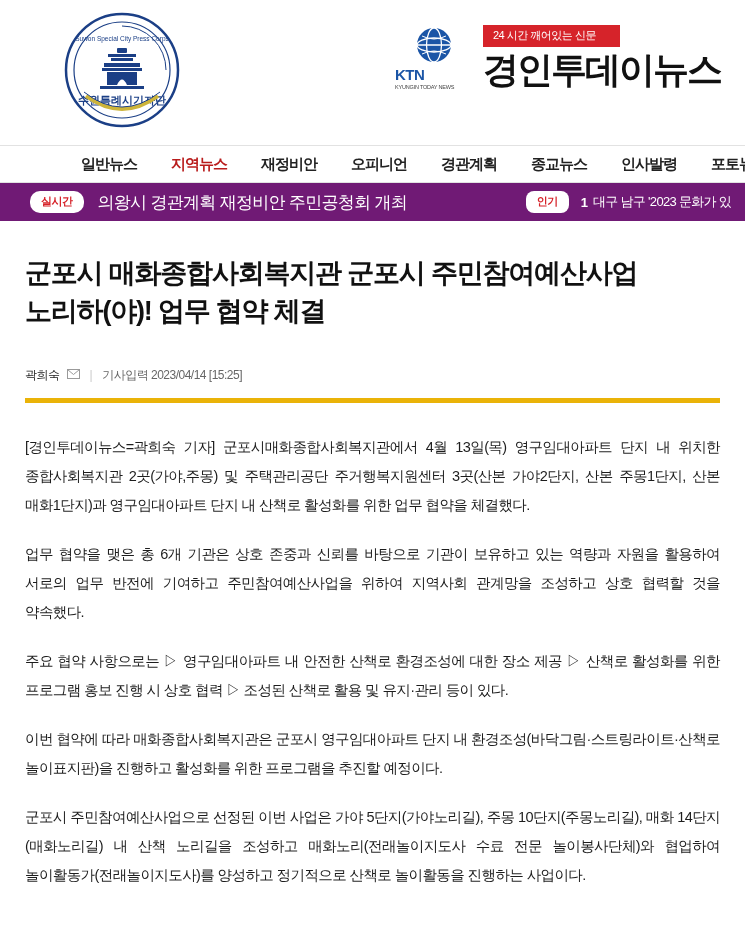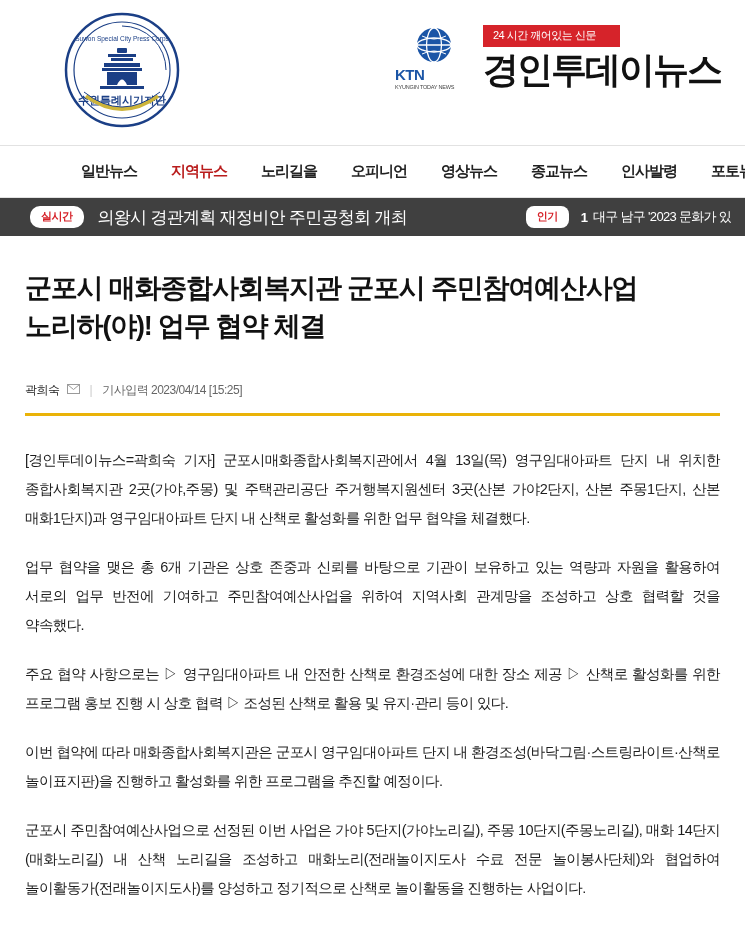--- a/index.html
+++ b/index.html
@@ -76,21 +76,21 @@
     color: #111;
     letter-spacing: -2px;
     line-height: 1;
     white-space: nowrap;
   }
 
   
   .nav-wrap {
     border-top: 1px solid #e2e2e2;
     border-bottom: 1px solid #e2e2e2;
-    height: 53px;
+    height: 38px;
     display: flex;
     align-items: center;
     padding-left: 30px;
   }
   .hamburger {
     width: 26px;
     margin-right: 34px;
     cursor: pointer;
   }
   .hamburger span {
@@ -111,21 +111,21 @@
     color: #222;
     letter-spacing: -1px;
     padding: 0 17px;
     white-space: nowrap;
     cursor: pointer;
   }
   .nav-item.active { color: #b91c1c; }
 
   
   .breaking {
-    background: #404040;
+    background: #701a75;
     height: 38px;
     display: flex;
     align-items: center;
     padding: 0 14px 0 30px;
     color: #fff;
     overflow: hidden;
   }
   .tag {
     background: #ffffff;
     color: #d6232a;
@@ -168,21 +168,21 @@
     line-height: 1.42;
     letter-spacing: -1.2px;
     margin: 33px 0 0 0;
     word-break: keep-all;
   }
   .byline {
     display: flex;
     align-items: center;
     margin-top: 36px;
     padding-bottom: 14px;
-    border-bottom: 3px solid #eab308;
+    border-bottom: 5px solid #eab308;
     color: #555;
     font-size: 12px;
     letter-spacing: -0.5px;
   }
   .byline .author { color: #222; }
   .mail-icon {
     display: inline-block;
     margin-left: 7px;
     color: #9a9a9a;
   }
@@ -255,23 +255,23 @@
 
 <div class="nav-wrap">
   <div class="hamburger">
     <span></span>
     <span></span>
     <span></span>
   </div>
   <div class="nav-items">
     <div class="nav-item">일반뉴스</div>
     <div class="nav-item active">지역뉴스</div>
-    <div class="nav-item">노리길을</div>
+    <div class="nav-item">재정비안</div>
     <div class="nav-item">오피니언</div>
-    <div class="nav-item">영상뉴스</div>
+    <div class="nav-item">경관계획</div>
     <div class="nav-item">종교뉴스</div>
     <div class="nav-item">인사발령</div>
     <div class="nav-item">포토뉴스</div>
   </div>
 </div>
 
 <div class="breaking">
   <div class="tag">실시간</div>
   <div class="breaking-text">의왕시 경관계획 재정비안 주민공청회 개최</div>
   <div class="breaking-spacer"></div>

